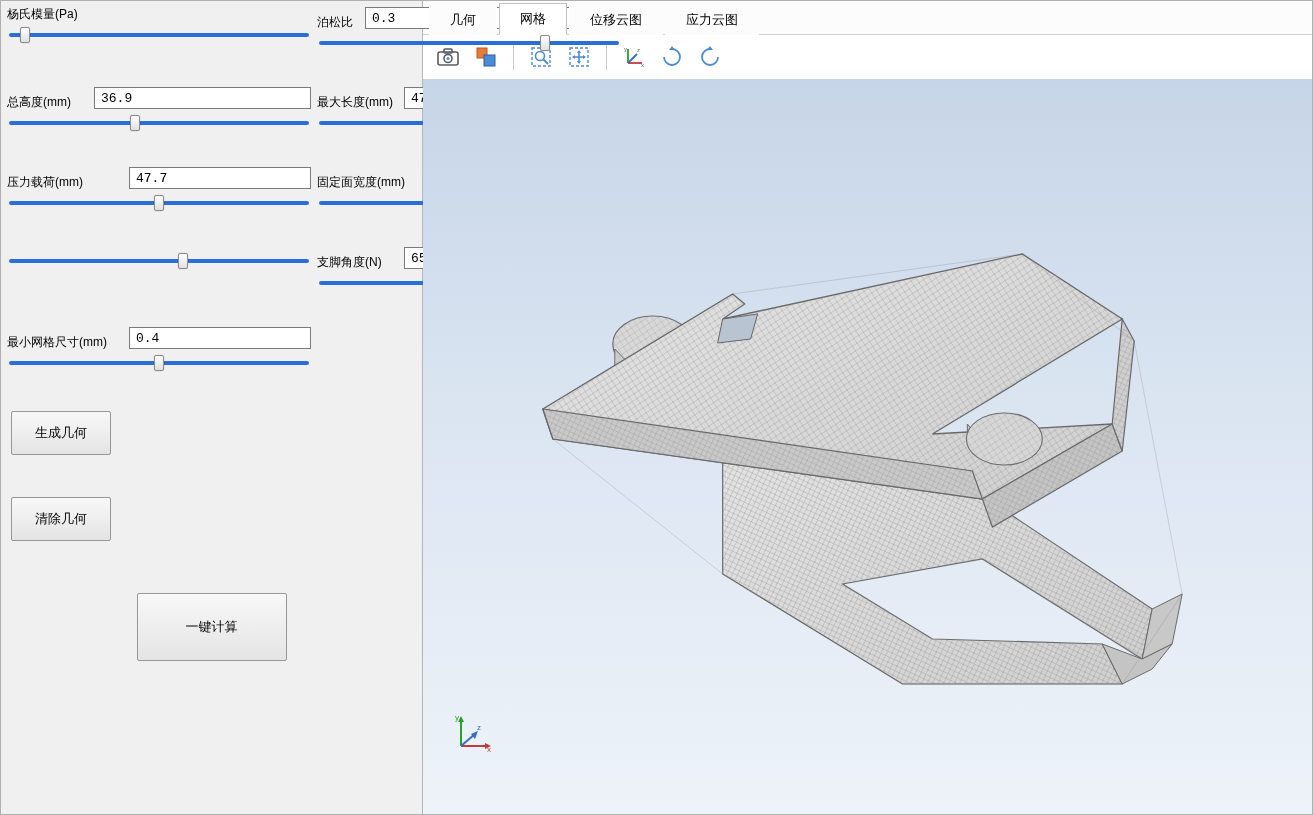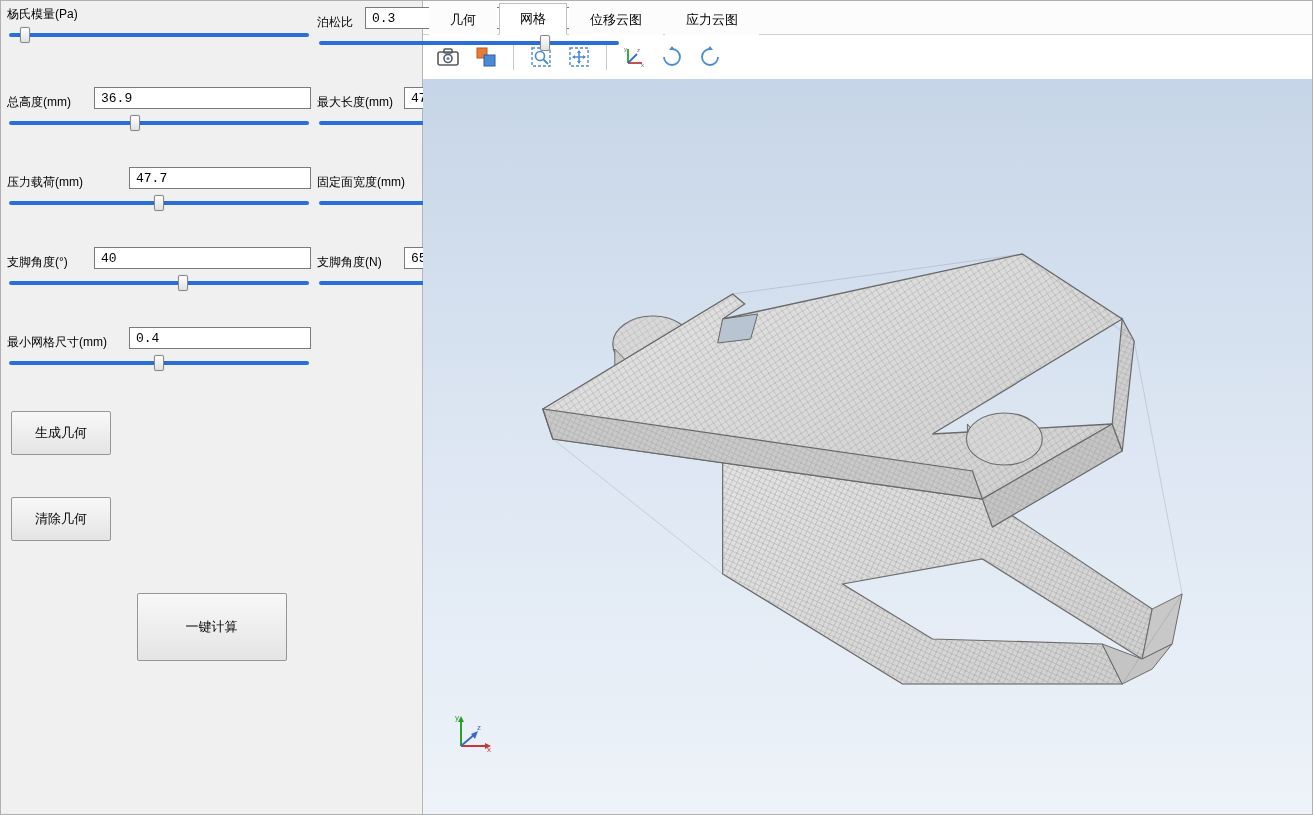--- a/index.html
+++ b/index.html
@@ -239,24 +239,20 @@
           <div class="param-top">
             <span class="param-label wide2">固定面宽度(mm)</span>
             <input class="param-input" value="5.5" style="">
           </div>
           <div class="slider-wrap">
             <div class="slider-track"></div>
             <div class="slider-thumb" style="left: 70%;"></div>
           </div>
         </div>
         <div class="param-cell">
-          <div class="param-top">
-            <span class="param-label wide1">支脚角度(°)</span>
-            <input class="param-input" value="40" style="">
-          </div>
           <div class="slider-wrap">
             <div class="slider-track"></div>
             <div class="slider-thumb" style="left: 58%;"></div>
           </div>
         </div>
         <div class="param-cell">
           <div class="param-top">
             <span class="param-label wide1">支脚角度(N)</span>
             <input class="param-input" value="65.3" style="">
           </div>

